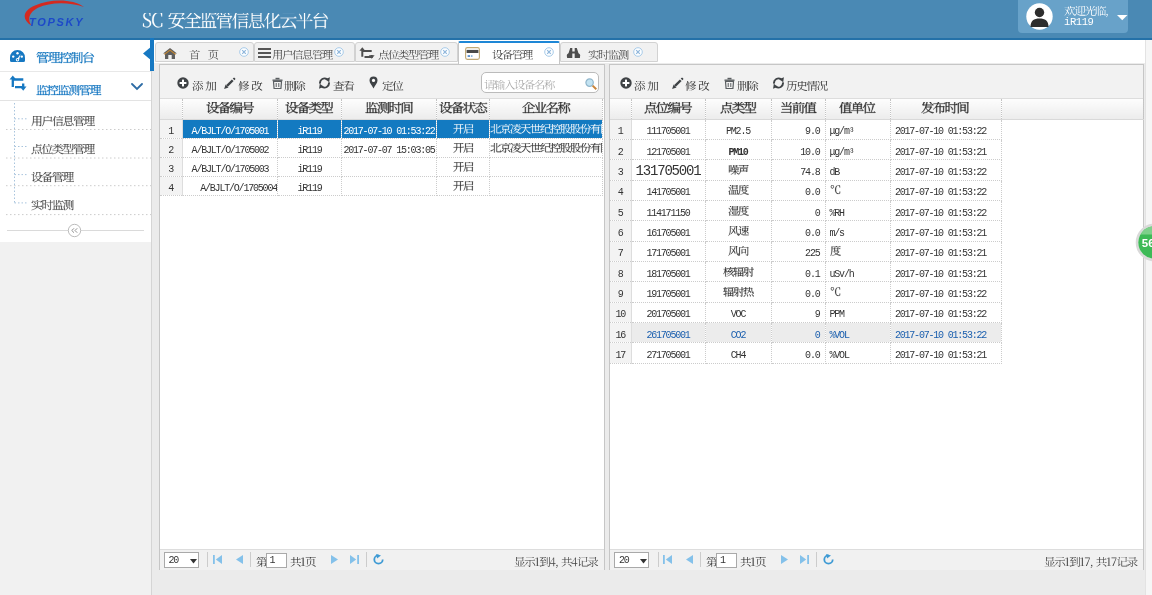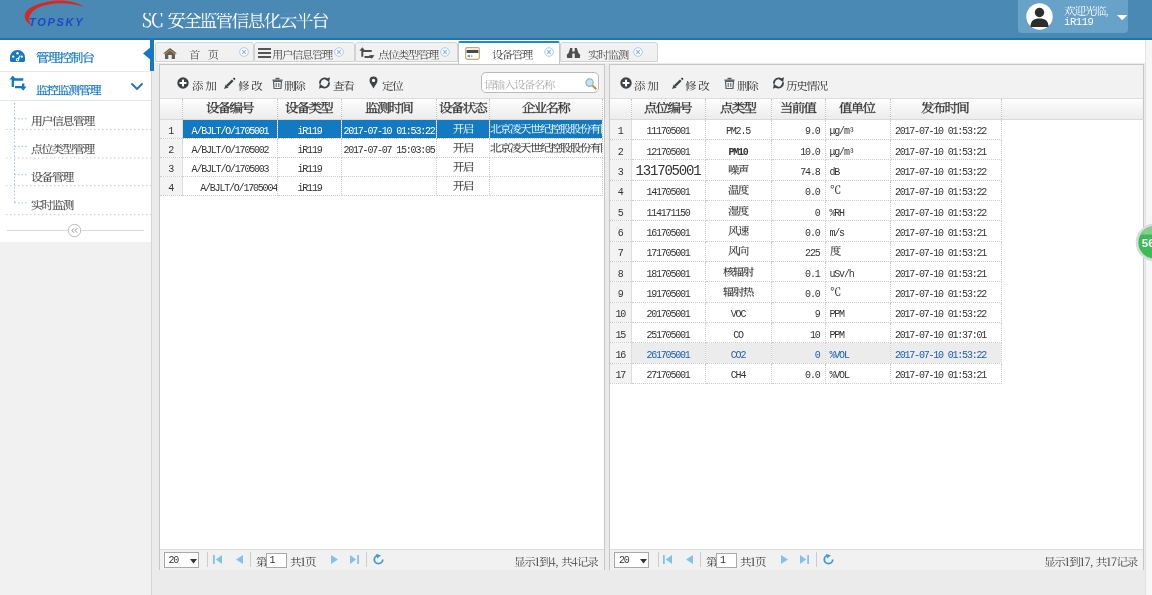--- a/index.html
+++ b/index.html
@@ -801,29 +801,20 @@
       <tr style="height:20.35px">
         <td style="border-bottom:1px dotted #ccc;background:#f3f3f3;border-right:1px solid #ddd;text-align:center;"><span class="mono" style="color:#333;font-size:10px;letter-spacing:-1.2px">10</span></td>
         <td style="border-bottom:1px dotted #ccc;border-right:1px dotted #ccc;text-align:center;"><span class="mono" style="color:#333;font-size:10px;letter-spacing:-1.2px">201705001</span></td>
         <td style="border-bottom:1px dotted #ccc;border-right:1px dotted #ccc;text-align:center;"><span class="mono" style="color:#333;font-size:10px;letter-spacing:-1.2px">VOC</span></td>
         <td style="border-bottom:1px dotted #ccc;border-right:1px dotted #ccc;text-align:right;padding-right:5px;"><span class="mono" style="color:#333;font-size:10px;letter-spacing:-1.2px">9</span></td>
         <td style="border-bottom:1px dotted #ccc;border-right:1px dotted #ccc;padding-left:4px;"><span class="mono" style="color:#333;font-size:10px;letter-spacing:-1.2px">PPM</span></td>
         <td style="border-bottom:1px dotted #ccc;border-right:1px dotted #ccc;text-align:center;padding-right:10px;"><span class="mono" style="color:#333;font-size:10px;letter-spacing:-1.2px">2017-07-10 01:53:22</span></td>
         <td style=""></td>
       </tr>
       <tr style="height:20.35px">
-        <td style="border-bottom:1px dotted #ccc;background:#f3f3f3;border-right:1px solid #ddd;text-align:center;"><span class="mono" style="color:#333;font-size:10px;letter-spacing:-1.2px">15</span></td>
-        <td style="border-bottom:1px dotted #ccc;border-right:1px dotted #ccc;text-align:center;"><span class="mono" style="color:#333;font-size:10px;letter-spacing:-1.2px">251705001</span></td>
-        <td style="border-bottom:1px dotted #ccc;border-right:1px dotted #ccc;text-align:center;"><span class="mono" style="color:#333;font-size:10px;letter-spacing:-1.2px">CO</span></td>
-        <td style="border-bottom:1px dotted #ccc;border-right:1px dotted #ccc;text-align:right;padding-right:5px;"><span class="mono" style="color:#333;font-size:10px;letter-spacing:-1.2px">10</span></td>
-        <td style="border-bottom:1px dotted #ccc;border-right:1px dotted #ccc;padding-left:4px;"><span class="mono" style="color:#333;font-size:10px;letter-spacing:-1.2px">PPM</span></td>
-        <td style="border-bottom:1px dotted #ccc;border-right:1px dotted #ccc;text-align:center;padding-right:10px;"><span class="mono" style="color:#333;font-size:10px;letter-spacing:-1.2px">2017-07-10 01:37:01</span></td>
-        <td style=""></td>
-      </tr>
-      <tr style="height:20.35px">
         <td style="border-bottom:1px dotted #ccc;background:#f3f3f3;border-right:1px solid #ddd;text-align:center;"><span class="mono" style="color:#333;font-size:10px;letter-spacing:-1.2px">16</span></td>
         <td style="border-bottom:1px dotted #ccc;border-right:1px dotted #ccc;background:#ececec;text-align:center;"><span class="mono" style="color:#1b5fae;font-size:10px;letter-spacing:-1.2px">261705001</span></td>
         <td style="border-bottom:1px dotted #ccc;border-right:1px dotted #ccc;background:#ececec;text-align:center;"><span class="mono" style="color:#1b5fae;font-size:10px;letter-spacing:-1.2px">CO2</span></td>
         <td style="border-bottom:1px dotted #ccc;border-right:1px dotted #ccc;background:#ececec;text-align:right;padding-right:5px;"><span class="mono" style="color:#1b5fae;font-size:10px;letter-spacing:-1.2px">0</span></td>
         <td style="border-bottom:1px dotted #ccc;border-right:1px dotted #ccc;background:#ececec;padding-left:4px;"><span class="mono" style="color:#1b5fae;font-size:10px;letter-spacing:-1.2px">%VOL</span></td>
         <td style="border-bottom:1px dotted #ccc;border-right:1px dotted #ccc;background:#ececec;text-align:center;padding-right:10px;"><span class="mono" style="color:#1b5fae;font-size:10px;letter-spacing:-1.2px">2017-07-10 01:53:22</span></td>
         <td style=""></td>
       </tr>
       <tr style="height:20.35px">
         <td style="border-bottom:1px dotted #ccc;background:#f3f3f3;border-right:1px solid #ddd;text-align:center;"><span class="mono" style="color:#333;font-size:10px;letter-spacing:-1.2px">17</span></td>

